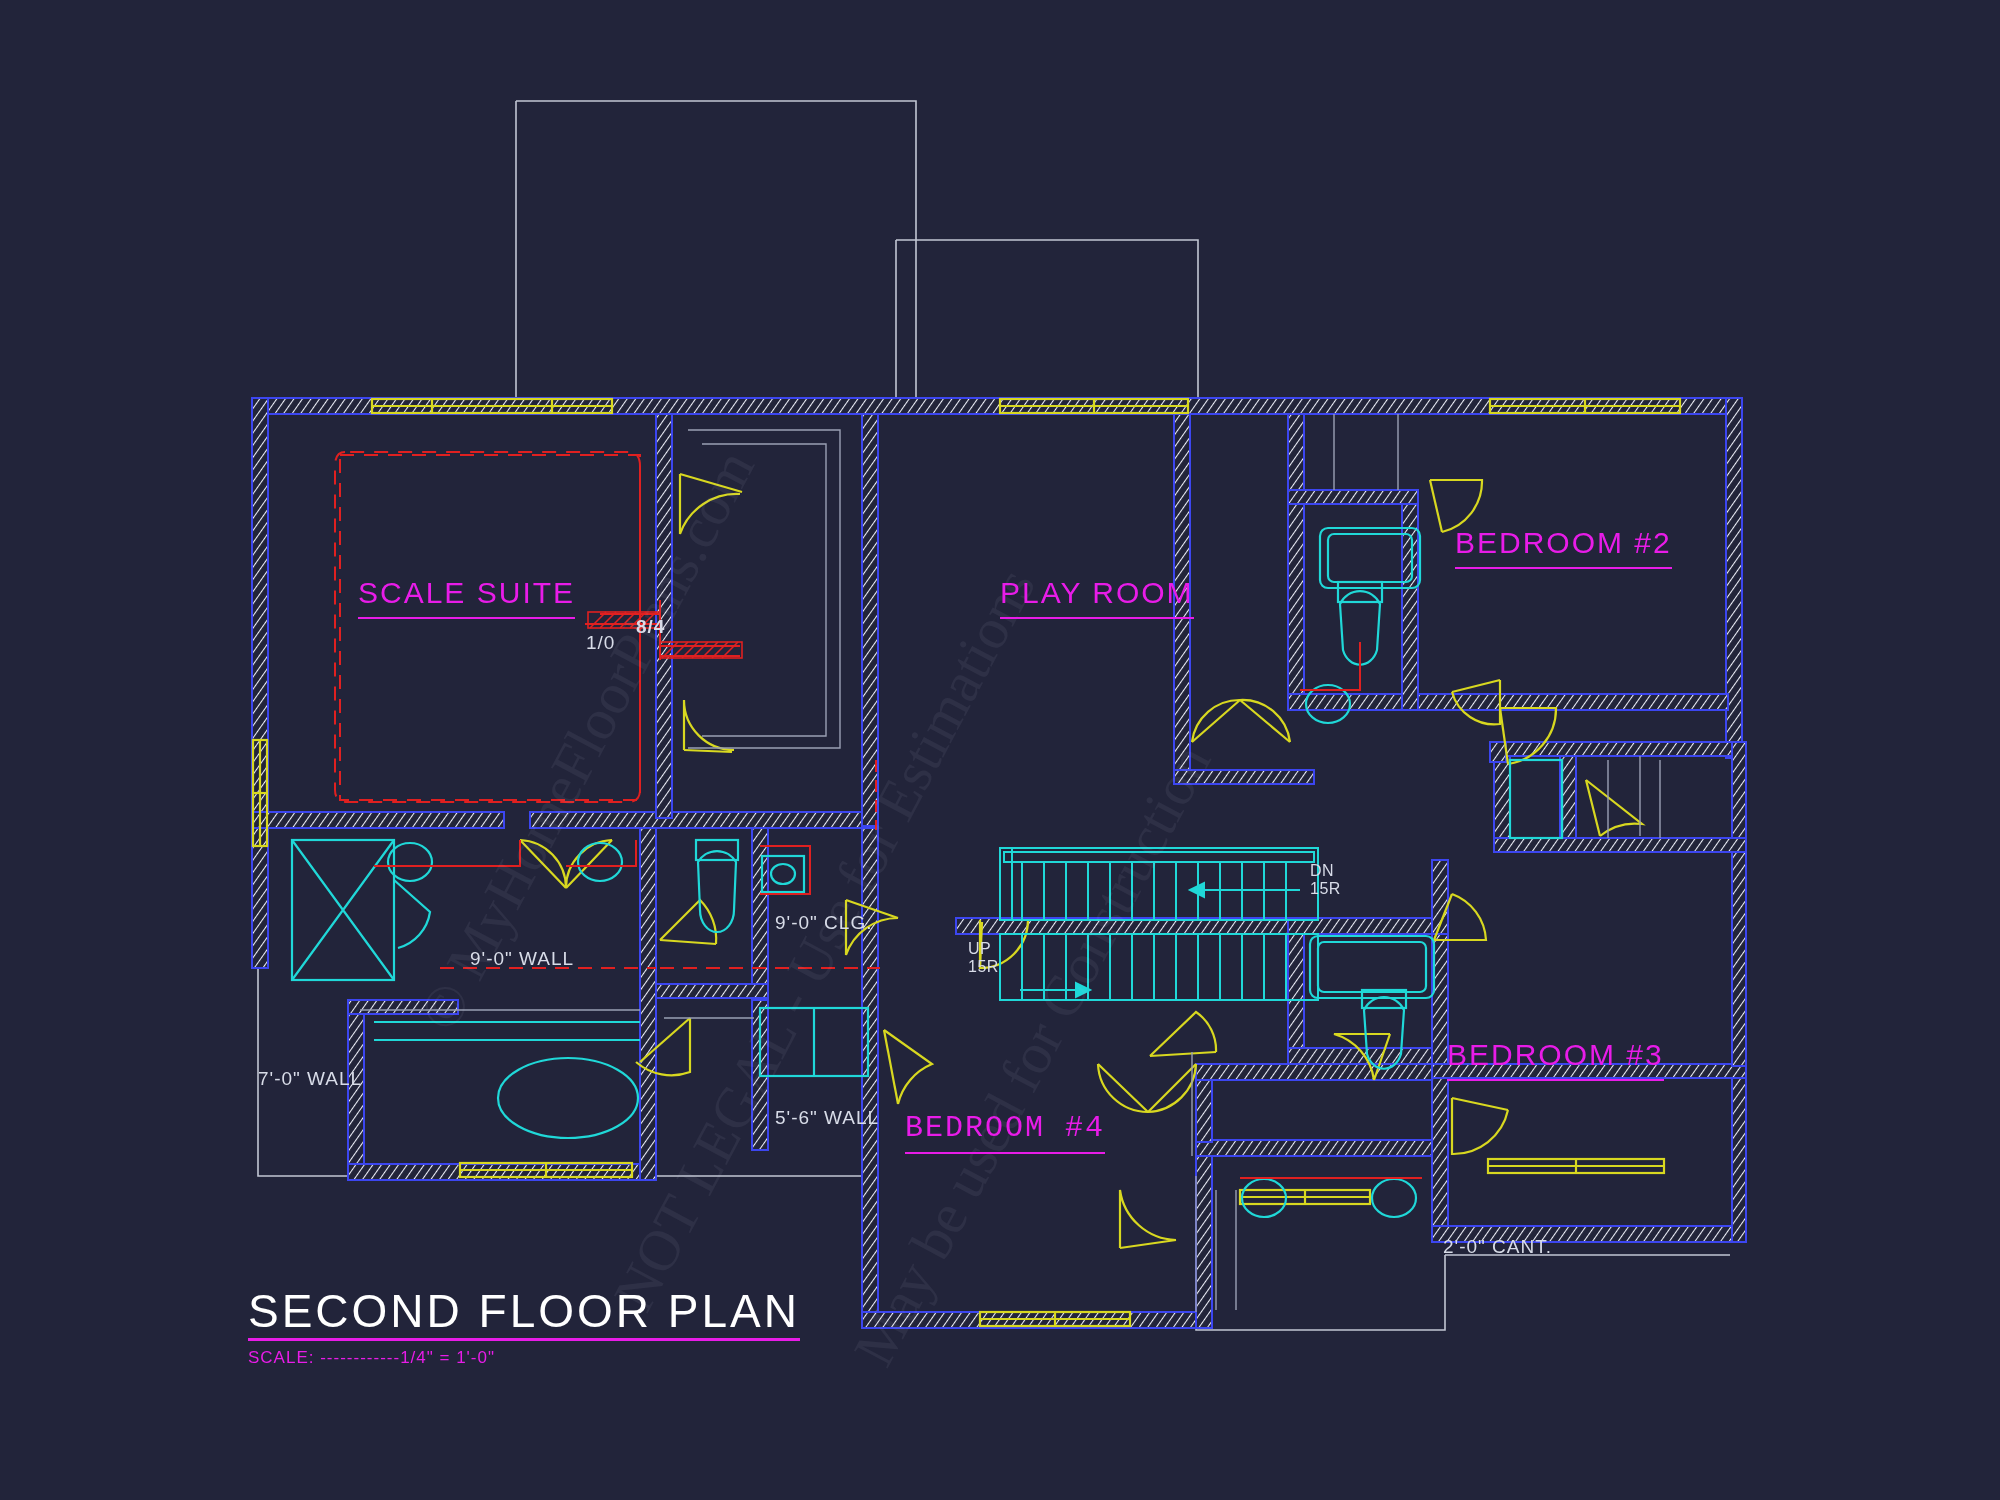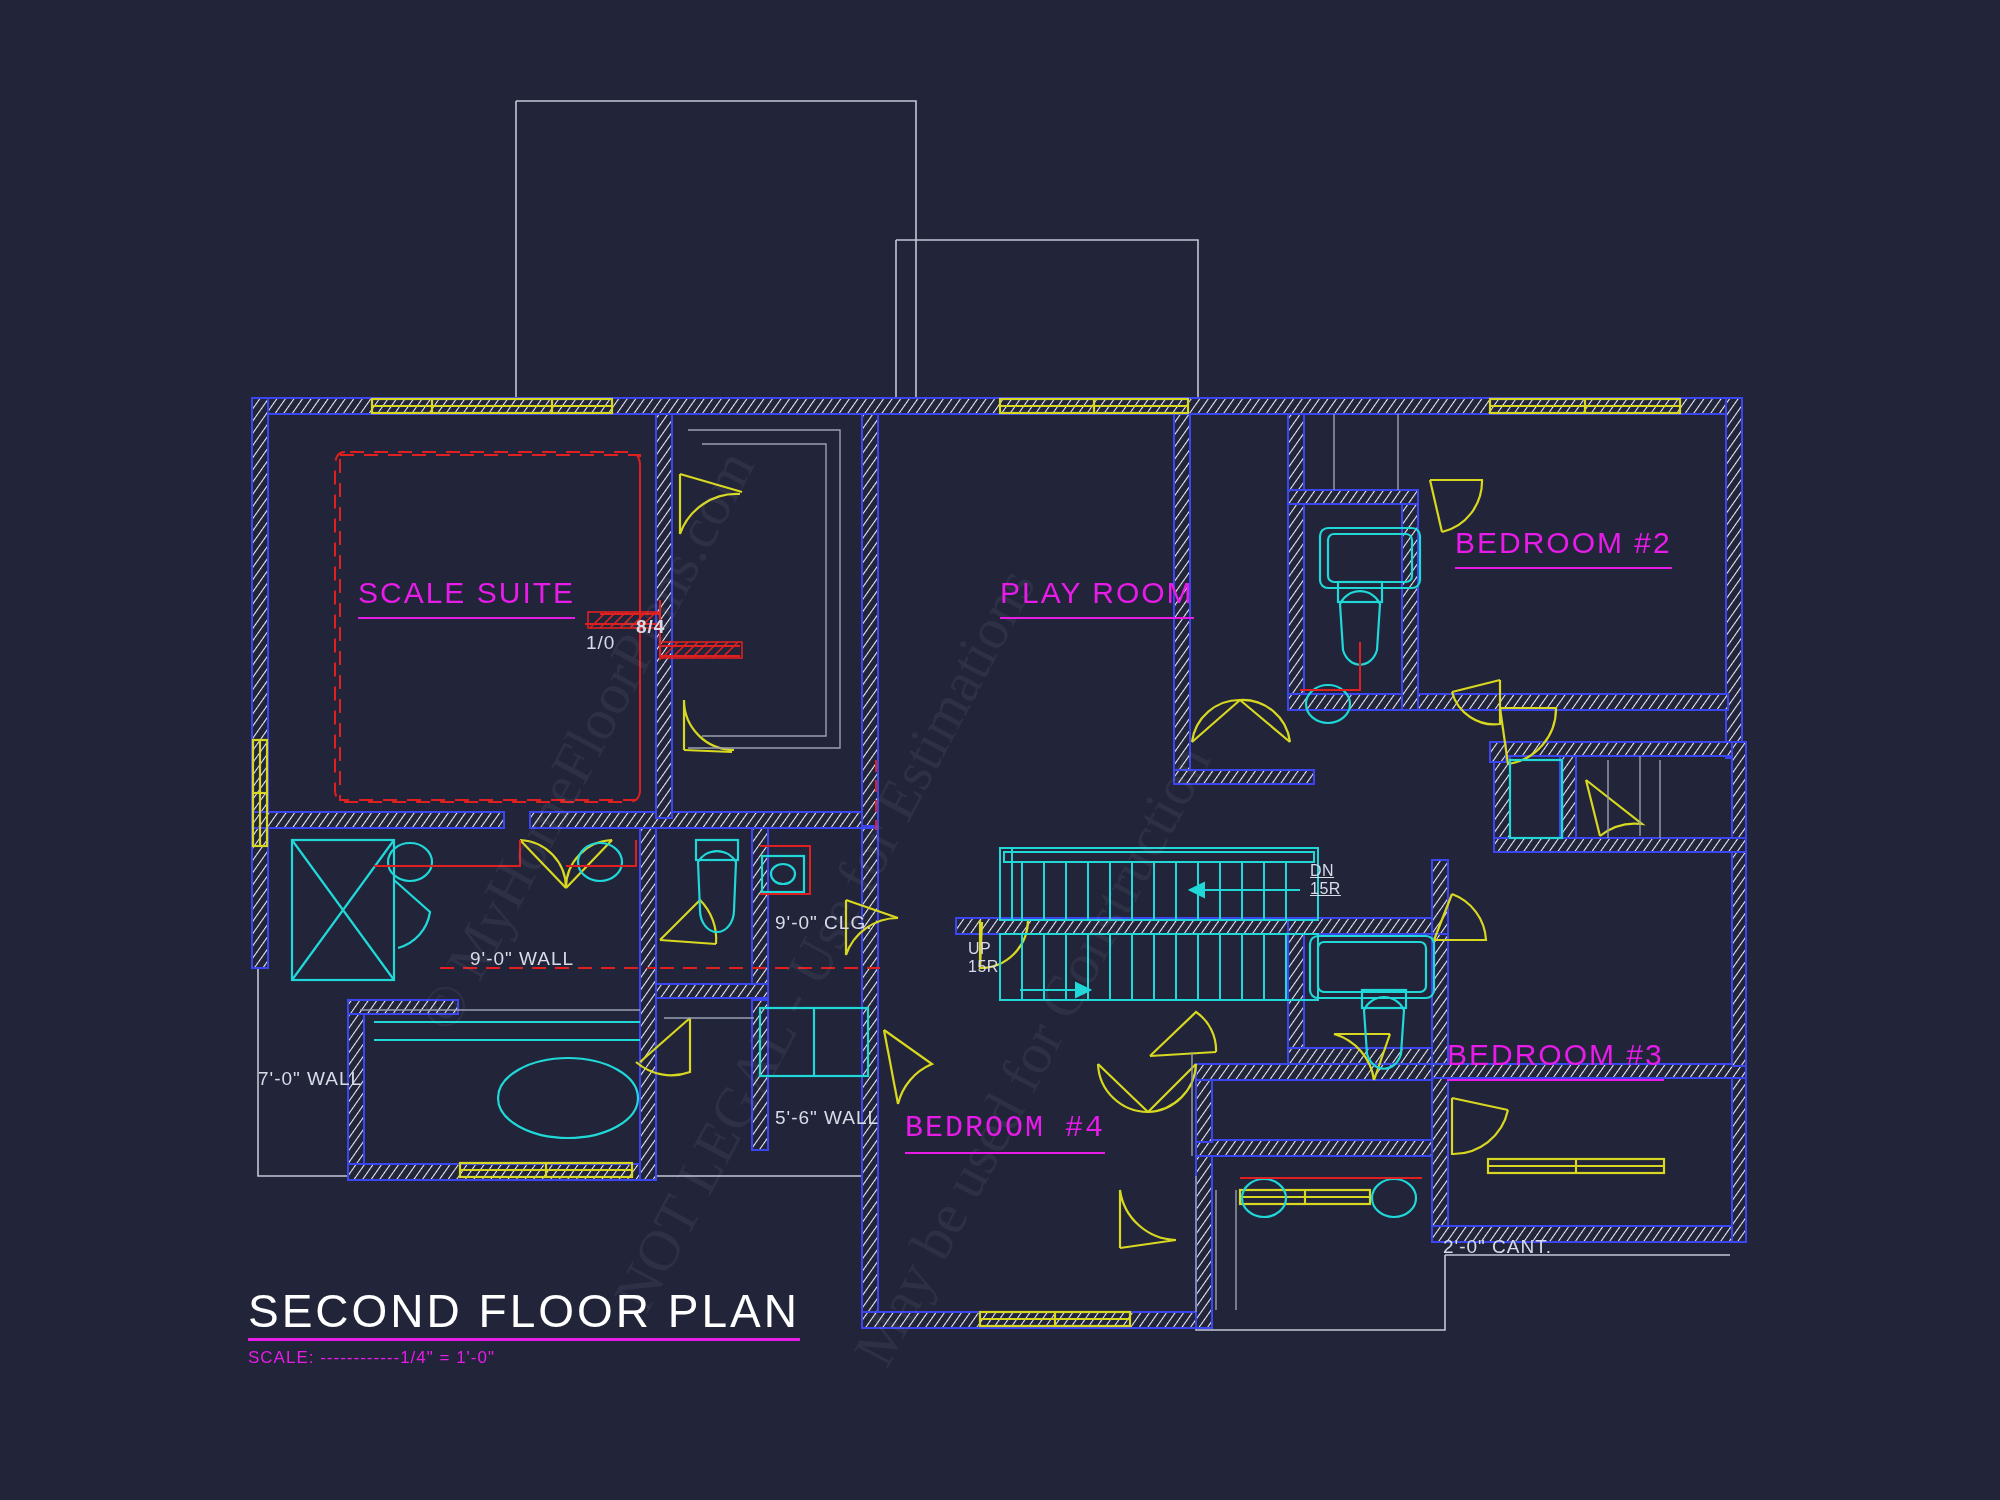--- a/index.html
+++ b/index.html
@@ -338,21 +338,21 @@
 
   <div class="cad-label note-label" style="left:470px;top:948px;">9'-0" WALL</div>
   <div class="cad-label note-label" style="left:775px;top:912px;">9'-0" CLG.</div>
   <div class="cad-label note-label" style="left:258px;top:1068px;">7'-0" WALL</div>
   <div class="cad-label note-label" style="left:775px;top:1107px;">5'-6" WALL</div>
   <div class="cad-label note-label" style="left:1443px;top:1236px;">2'-0" CANT.</div>
 
   <div class="cad-label note-label" style="left:586px;top:632px;">1/0</div>
   <div class="cad-label note-label" style="left:636px;top:616px;font-weight:bold;">8/4</div>
 
-  <div class="cad-label small-note" style="left:1310px;top:862px;text-decoration:underline;">
+  <div class="cad-label small-note" style="left:1310px;top:862px;">
     <div>DN</div>
     <div>15R</div>
   </div>
   <div class="cad-label small-note" style="left:968px;top:940px;">
     <div>UP</div>
     <div>15R</div>
   </div>
 
   <div class="cad-label" style="left:248px;top:1288px;">
     <div class="title-main">SECOND FLOOR PLAN</div>

